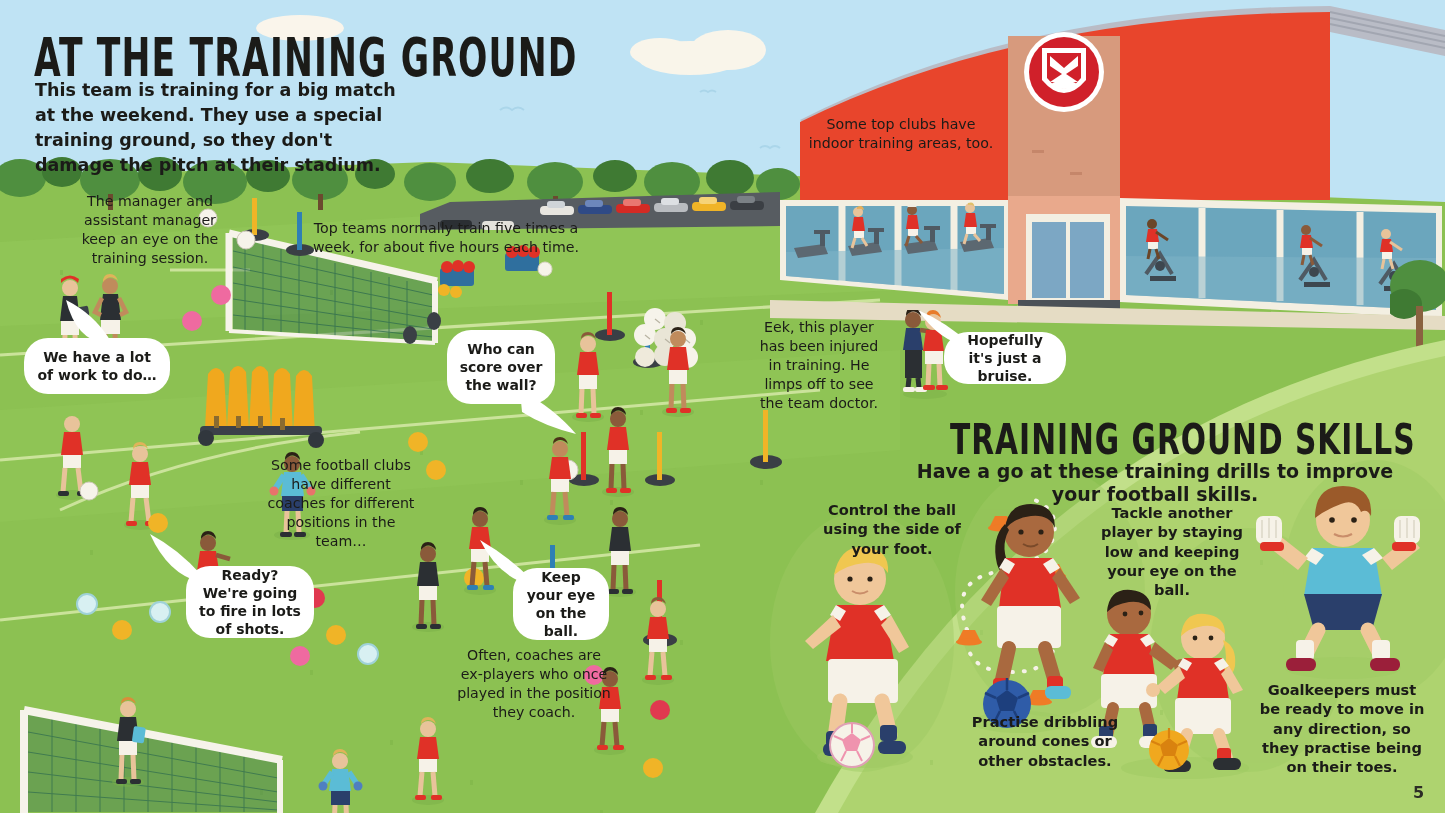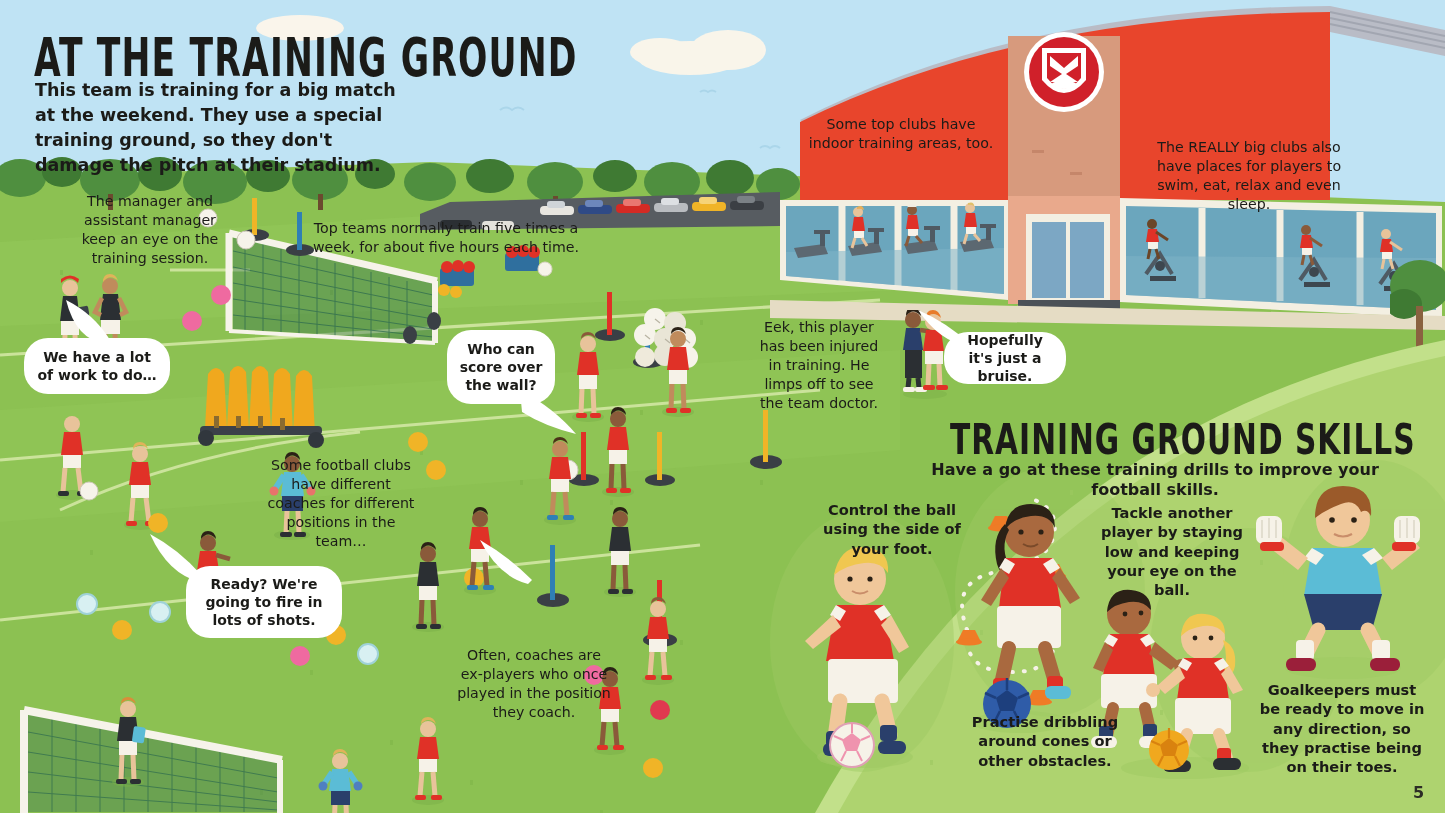--- a/index.html
+++ b/index.html
@@ -20,21 +20,21 @@
     font-family:"DejaVu Sans Condensed","Liberation Sans Narrow","Liberation Sans",sans-serif;
     transform:scaleY(1.32) scaleX(0.96);transform-origin:left top;
   }
   .intro{font-size:17.5px;line-height:1.42;font-weight:700;}
   .note{font-size:14.2px;font-weight:400;line-height:1.34;text-align:center;}
   .skilltitle{
     font-size:33px;font-weight:700;letter-spacing:1px;
     font-family:"DejaVu Sans Condensed","Liberation Sans Narrow","Liberation Sans",sans-serif;
     transform:scaleY(1.3);transform-origin:center top;white-space:nowrap;
   }
-  .skillsub{font-size:16px;font-weight:600;text-align:center;}
+  .skillsub{font-size:19px;font-weight:600;text-align:center;}
   .caption{font-size:14.6px;font-weight:600;line-height:1.32;text-align:center;}
   .caption b{font-weight:800;}
   .pagenum{font-size:16px;font-weight:600;color:#2c2c26;}
 
   
   .bubble{
     position:absolute;background:#fff;border-radius:24px;
     display:flex;align-items:center;justify-content:center;text-align:center;
     font-size:14px;font-weight:600;color:#1b1b18;line-height:1.3;
     padding:8px 12px;
@@ -1039,43 +1039,45 @@
 
   <div class="txt title" style="left:34px;top:26px;">AT THE TRAINING GROUND</div>
   <div class="txt intro" style="left:35px;top:78px;width:365px;">This team is training for a big match at the weekend. They use a special training ground, so they don't damage the pitch at their stadium.</div>
 
   <div class="txt note" style="left:300px;top:219px;width:292px;">Top teams normally train five times a week, for about five hours each time.</div>
   <div class="txt note" style="left:70px;top:192px;width:160px;">The manager and assistant manager keep an eye on the training session.</div>
   <div class="txt note" style="left:262px;top:456px;width:158px;">Some football clubs have different coaches for different positions in the team…</div>
   <div class="txt note" style="left:410px;top:646px;width:160px;margin-left:44px;">Often, coaches are ex-players who once played in the position they coach.</div>
   <div class="txt note" style="left:754px;top:318px;width:130px;">Eek, this player has been injured in training. He limps off to see the team doctor.</div>
   <div class="txt note" style="left:806px;top:115px;width:190px;">Some top clubs have indoor training areas, too.</div>
-  <div class="txt note" style="left:1140px;top:138px;width:218px;">The REALLY big clubs also have places for players to swim, eat, relax and even sleep.</div>
 
   <div class="bubble" style="left:24px;top:338px;width:146px;height:56px;">
     <span>We have a lot of work to do…</span>
   </div>
   <svg class="tail" style="left:60px;top:300px;" width="50" height="44">
       <path d="M46 44 Q16 40 6 0 Q34 14 50 40 Z" fill="#fff"></path>
     </svg>
 
   <div class="bubble" style="left:447px;top:330px;width:108px;height:74px;">
     <span>Who can score over the wall?</span>
   </div>
   <svg class="tail" style="left:520px;top:390px;" width="60" height="46">
       <path d="M0 0 Q34 18 56 44 Q24 36 2 22 Z" fill="#fff"></path>
     </svg>
 
-  <div class="bubble" style="left:186px;top:566px;width:156px;height:72px;">
+  <div class="bubble" style="left:186px;top:566px;width:128px;height:72px;">
     <span>Ready? We're going to fire in lots of shots.</span>
   </div>
   <svg class="tail" style="left:146px;top:534px;" width="56" height="48">
       <path d="M54 48 Q22 40 4 0 Q34 16 58 44 Z" fill="#fff"></path>
     </svg>
 
+  <div class="bubble" style="left:513px;top:568px;width:96px;height:72px;">
+    <span>Keep your eye on the ball.</span>
+  </div>
   <svg class="tail" style="left:478px;top:540px;" width="56" height="44">
       <path d="M50 44 Q20 36 2 0 Q30 16 54 40 Z" fill="#fff"></path>
     </svg>
 
   <div class="bubble" style="left:944px;top:332px;width:122px;height:52px;">
     <span>Hopefully it's just a bruise.</span>
   </div>
   <svg class="tail" style="left:916px;top:310px;" width="54" height="40">
       <path d="M52 36 Q24 32 2 0 Q30 12 54 34 Z" fill="#fff"></path>
     </svg>

